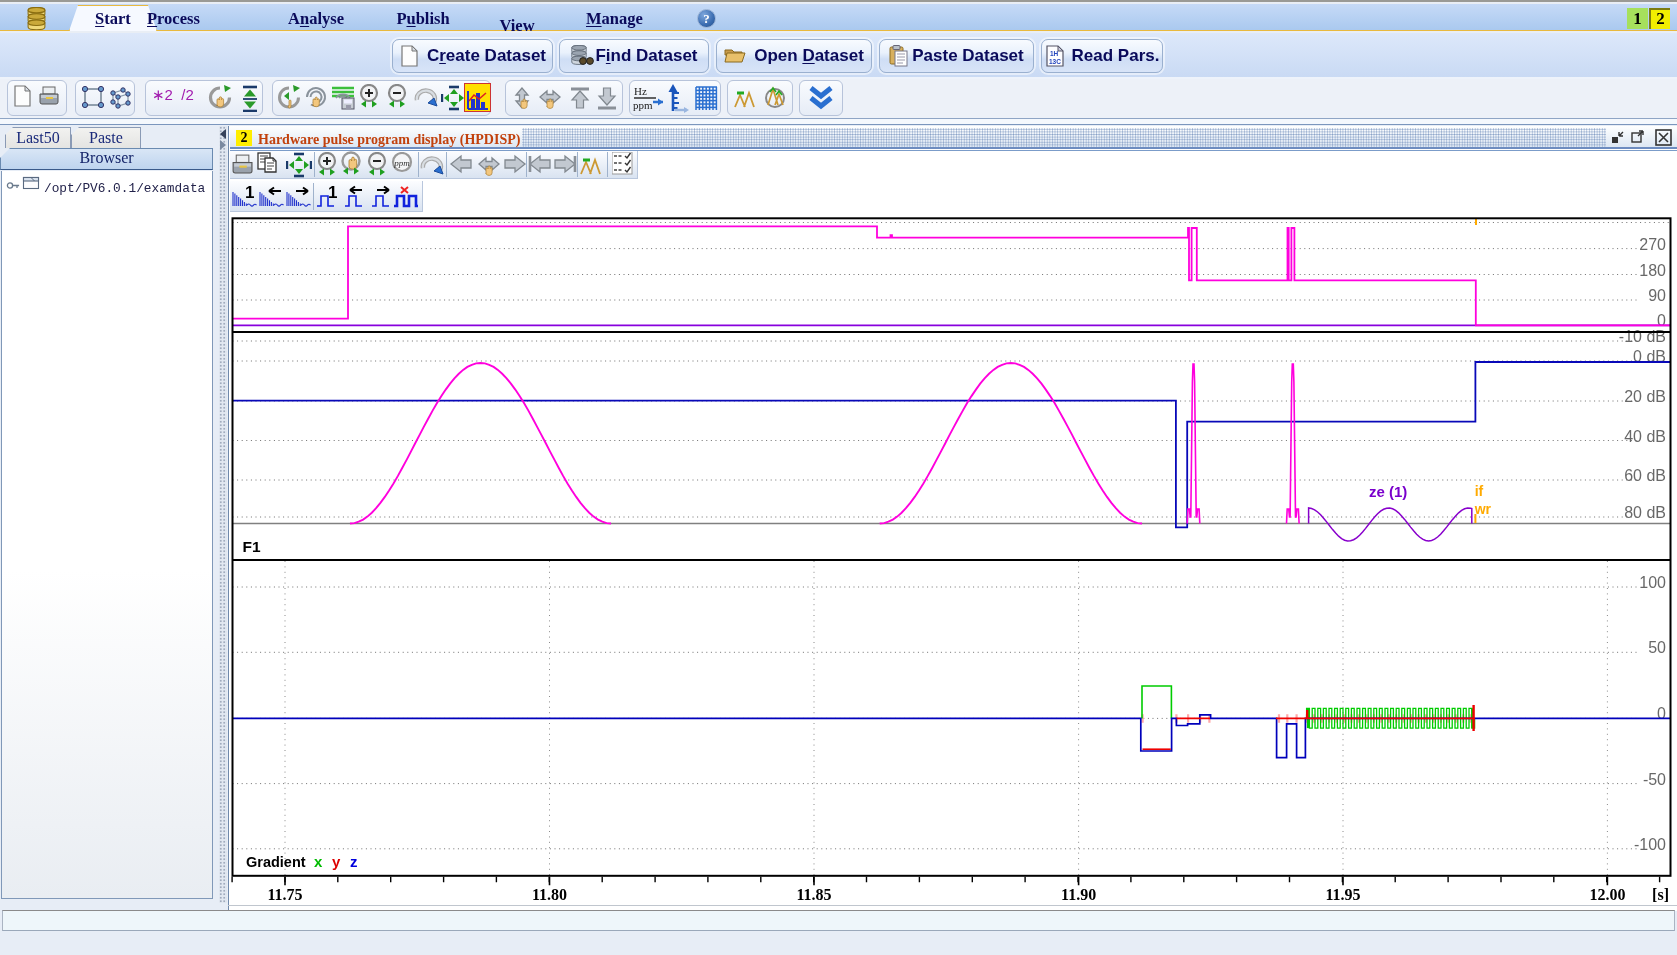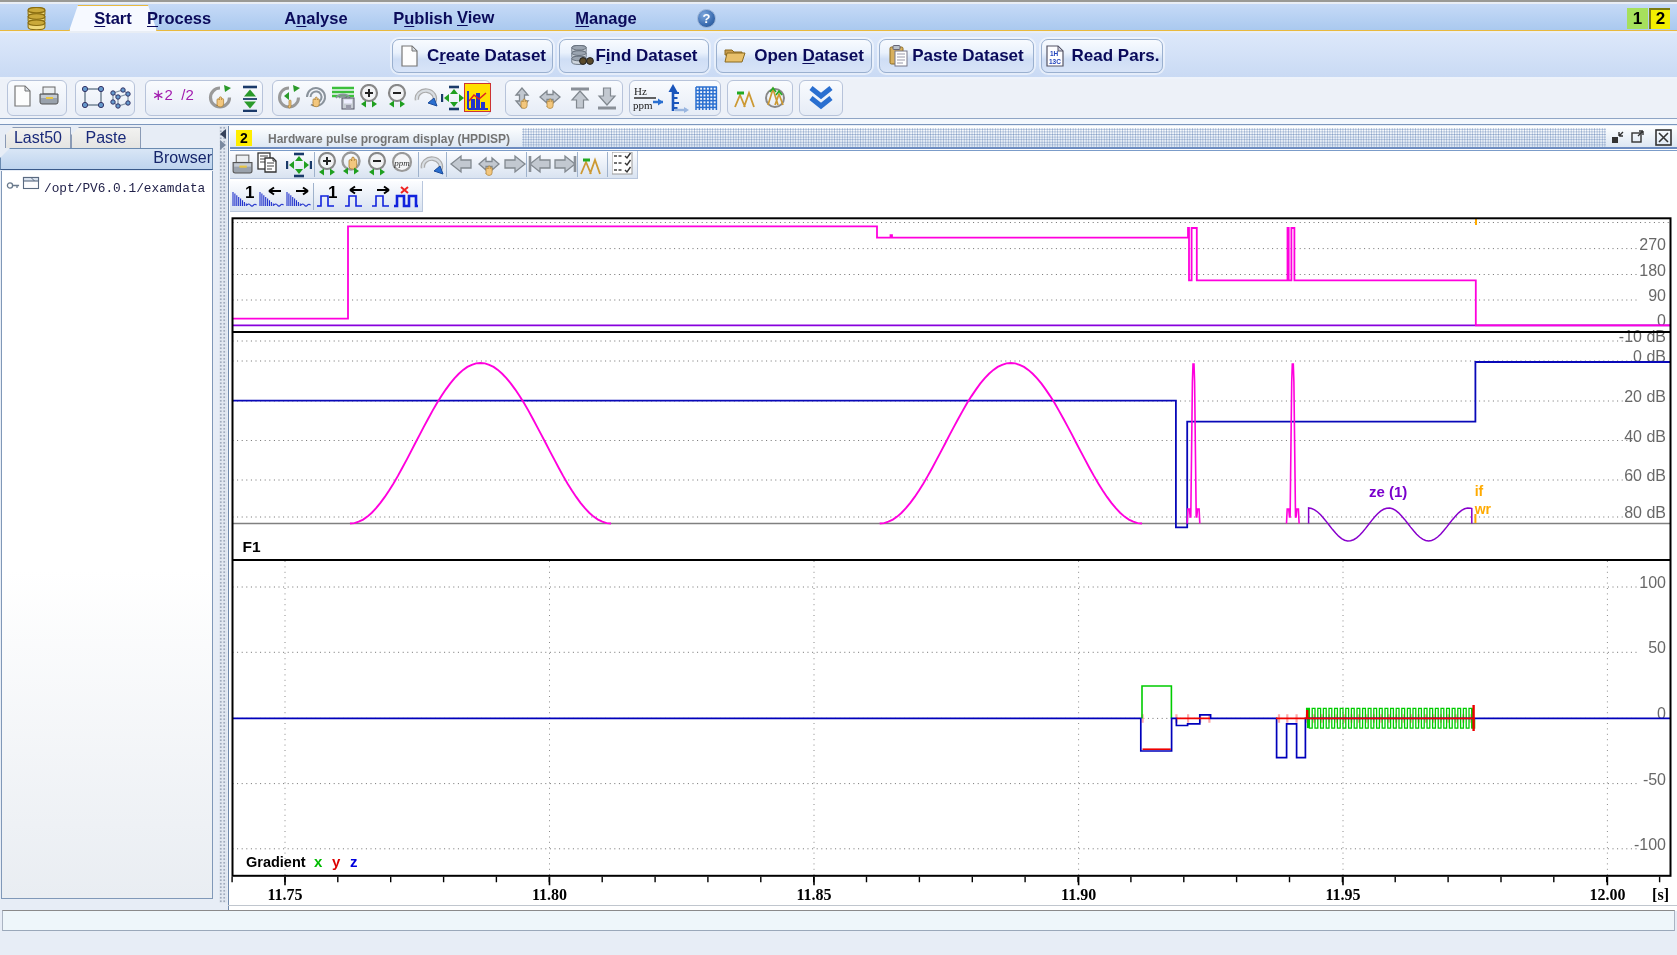--- a/index.html
+++ b/index.html
@@ -1,16 +1,16 @@
 <!DOCTYPE html>
 <html><head><meta charset="utf-8"><style>
 html,body{margin:0;padding:0;width:1677px;height:955px;overflow:hidden;
  font-family:"Liberation Sans",sans-serif;position:relative;background:#e9eef5;}
 *{box-sizing:border-box;}
-.abs{position:absolute;}
+.abs{position:absolute;font-family:Liberation Serif, serif;}
 .navtxt{font-size:16.5px;font-weight:700;color:#0a0a5a;}
 .btn2{position:absolute;top:39px;height:34px;border:1px solid #9ab0cf;border-radius:7px;
  background:linear-gradient(#f8fbff 0%,#e9f1fc 40%,#cfdef5 60%,#d8e4f8 100%);
  box-shadow:0 0 0 2px rgba(255,255,255,.5);display:flex;align-items:center;justify-content:center;
  font-size:17px;font-weight:700;color:#0a0a5a;}
 .grp{position:absolute;top:80px;height:36px;border:1px solid #b7c3da;border-radius:6px;
  background:linear-gradient(#f9fbfe,#e6ecf6);}
 u{text-decoration:underline;text-underline-offset:2px;}
 </style></head><body>
 <div class="abs" style="left:0;top:0;width:1677px;height:2.2px;background:#f2f2f0;border-bottom:2px solid #9a9a96"></div>
@@ -23,22 +23,22 @@
       <ellipse cx="10" cy="9" rx="8" ry="2.6" fill="#caa93a" stroke="#8a6d10" stroke-width="1"></ellipse>
       <path d="M2 15 q0 -2.6 8 -2.6 q8 0 8 2.6 v4 q0 2.6 -8 2.6 q-8 0 -8 -2.6 z" fill="#f0d97a" stroke="#8a6d10" stroke-width="1"></path>
       <ellipse cx="10" cy="15" rx="8" ry="2.6" fill="#caa93a" stroke="#8a6d10" stroke-width="1"></ellipse>
     </g>
   </svg>
 <div class="abs" style="left:69px;top:5px;width:88px;height:26px;background:#f6f9ff;border:1.5px solid #e9b93d;border-bottom:none;clip-path:polygon(9px 0,79px 0,100% 100%,0 100%);"></div>
 <div class="abs navtxt" style="left:69px;top:9px;width:88px;text-align:center"><u>S</u>tart</div>
 <div class="abs navtxt" style="left:147px;top:9px;width:120px;text-align:left"><u>P</u>rocess</div>
 <div class="abs navtxt" style="left:256px;top:9px;width:120px;text-align:center">A<u>n</u>alyse</div>
 <div class="abs navtxt" style="left:363px;top:9px;width:120px;text-align:center">P<u>u</u>blish</div>
-<div class="abs navtxt" style="left:457px;top:8px;width:120px;text-align:left"><u>V</u>iew</div>
-<div class="abs navtxt" style="left:546px;top:9px;width:120px;text-align:center"><u>M</u>anage</div>
+<div class="abs navtxt" style="left:457px;top:16px;width:120px;text-align:center"><u>V</u>iew</div>
+<div class="abs navtxt" style="left:586px;top:9px;width:120px;text-align:left"><u>M</u>anage</div>
 <div class="abs" style="left:697px;top:8.5px;width:19px;height:19px;border-radius:50%;background:radial-gradient(circle at 35% 30%,#7fa8dd,#3a6cb0 60%,#274f88);border:1px solid #9ab3d6;color:#fff;font-size:13px;font-weight:bold;text-align:center;line-height:18px">?</div>
 <div class="abs" style="left:1627px;top:8px;width:21px;height:21px;background:#a6e05c;color:#000;font-size:17px;font-weight:bold;text-align:center;line-height:21px">1</div>
 <div class="abs" style="left:1649px;top:8px;width:21px;height:21px;background:#f2ee00;border-left:2px solid #7c7c10;border-top:2px solid #7c7c10;color:#000;font-size:17px;font-weight:bold;text-align:center;line-height:18px">2</div>
 <div class="abs" style="left:0;top:32.5px;width:1677px;height:44px;background:linear-gradient(#dde8fa,#c9daf4)"></div>
 <div class="abs" style="left:0;top:76.5px;width:1677px;height:2.5px;background:#eef3fb"></div>
 <div class="btn2" style="left:392px;width:161px">
     <svg width="21" height="22" viewBox="0 0 21 22">
       <g transform="translate(0,0) scale(1.0)">
         <path d="M3 1 h10 l5 5 v15 h-15 z" fill="#fdfdfd" stroke="#777" stroke-width="1.2"></path>
         <path d="M13 1 l5 5 h-5 z" fill="#d8dde4" stroke="#777" stroke-width="1"></path>
@@ -270,40 +270,40 @@
     </g>
   </svg>
 <svg style="position:absolute;left:806px;top:85px" width="30" height="27" viewBox="0 0 30 27">
     <path d="M5 3 L15 11 L25 3" fill="none" stroke="#2a6fd0" stroke-width="5"></path>
     <path d="M5 13 L15 21 L25 13" fill="none" stroke="#2a6fd0" stroke-width="5"></path>
   </svg>
 <div class="abs" style="left:0;top:125px;width:1677px;height:830px;background:#e7edf6"></div>
 <div class="abs" style="left:0;top:125px;width:218px;height:786px;background:#e7edf6"></div>
 <div class="abs" style="left:5px;top:127px;width:66px;height:21px;background:linear-gradient(#f2f2f0,#e4e4e2);border:1px solid #8a9ab5;border-bottom:none;clip-path:polygon(8px 0,100% 0,100% 100%,0 100%,0 8px);color:#1a2a7a;font-size:16px;text-align:center;padding-top:1px">Last50</div>
 <div class="abs" style="left:71px;top:127px;width:70px;height:21px;background:linear-gradient(#f2f2f0,#e4e4e2);border:1px solid #8a9ab5;border-bottom:none;clip-path:polygon(8px 0,100% 0,100% 100%,0 100%,0 8px);color:#1a2a7a;font-size:16px;text-align:center;padding-top:1px">Paste</div>
-<div class="abs" style="left:0px;top:148px;width:213px;height:22px;background:linear-gradient(#d9e6f6,#bed4ee);border:1px solid #6a8ab0;border-bottom:1.5px solid #3a5a8a;clip-path:polygon(10px 0,100% 0,100% 100%,0 100%,0 10px);color:#15256a;font-size:16px;text-align:right;padding-top:0">Browser</div>
+<div class="abs" style="left:0px;top:148px;width:213px;height:22px;background:linear-gradient(#d9e6f6,#bed4ee);border:1px solid #6a8ab0;border-bottom:1.5px solid #3a5a8a;clip-path:polygon(10px 0,100% 0,100% 100%,0 100%,0 10px);color:#15256a;font-size:16px;text-align:center;padding-top:0">Browser</div>
 <div class="abs" style="left:1px;top:170.5px;width:212px;height:728px;background:linear-gradient(#ffffff 55%,#e9edf2);border-left:1px solid #8098b8;border-right:1.5px solid #8098b8;border-bottom:1.5px solid #8098b8"></div>
 <svg style="position:absolute;left:6px;top:180px" width="16" height="11" viewBox="0 0 16 11">
     <circle cx="4" cy="5.5" r="2.6" fill="none" stroke="#6a7a8c" stroke-width="1.3"></circle>
     <path d="M6.6 5.5 h6.5 M11 5.5 v2.6" stroke="#6a7a8c" stroke-width="1.3"></path>
   </svg>
 <svg style="position:absolute;left:22px;top:176px" width="18" height="14" viewBox="0 0 18 14">
     <rect x="1.5" y="1.5" width="15" height="11" fill="#fdfdfe" stroke="#5a6a80" stroke-width="1.1"></rect>
     <rect x="1.5" y="1.5" width="15" height="3.5" fill="#dbe4f0" stroke="#5a6a80" stroke-width="1.1"></rect>
     <path d="M9 1.5 l3.5 3.5" stroke="#5a6a80" stroke-width="1"></path>
   </svg>
 <div class="abs" style="left:44px;top:181px;font-family:Liberation Mono,monospace;font-size:12.8px;color:#22224a">/opt/PV6.0.1/examdata</div>
 <div class="abs" style="left:218.5px;top:126px;width:8.5px;height:777px;background-color:#e2e8f1;background-image:radial-gradient(#a0abbd 0.7px,transparent 0.8px);background-size:3.5px 3.5px"></div>
 <div class="abs" style="left:219.5px;top:129px;width:0;height:0;border-top:5px solid transparent;border-bottom:5px solid transparent;border-right:6px solid #36425a"></div>
 <div class="abs" style="left:220px;top:139.5px;width:0;height:0;border-top:5px solid transparent;border-bottom:5px solid transparent;border-left:6px solid #7a89a0"></div>
 <div class="abs" style="left:228px;top:125.5px;width:1449px;height:785.5px;background:#ffffff;border-left:1.5px solid #7089ab;"></div>
 <div class="abs" style="left:229.5px;top:125.5px;width:1447.5px;height:23px;background:linear-gradient(#feffff,#dde7f3);border-bottom:2px solid #6d8cc0"></div>
 <div class="abs" style="left:522px;top:127.5px;width:1084px;height:19px;background-image:radial-gradient(#87a0c6 0.8px,transparent 0.95px);background-size:2.6px 2.6px"></div>
 <div class="abs" style="left:236px;top:129.5px;width:16px;height:16px;background:#ffee00;color:#000;font-size:14px;font-weight:bold;text-align:center;line-height:16px">2</div>
-<div class="abs" style="left:268px;top:131.5px;font-size:12px;font-weight:bold;color:#737373">Hardware pulse program display (HPDISP)</div>
+<div class="abs" style="left:258px;top:131.5px;font-size:14px;font-weight:bold;color:#c2410c">Hardware pulse program display (HPDISP)</div>
 <svg style="position:absolute;left:1610px;top:129px" width="64" height="17" viewBox="0 0 64 17">
     <rect x="2" y="8" width="6" height="6" fill="#333"></rect>
     <path d="M9 7 L13 3 M9 7 h4 M9 7 v-4" stroke="#333" stroke-width="1.4" fill="none"></path>
     <rect x="22" y="4" width="9" height="9" fill="none" stroke="#333" stroke-width="1.4"></rect>
     <path d="M28 7 L33 2 M33 2 h-4 M33 2 v4" stroke="#333" stroke-width="1.4" fill="none"></path>
     <rect x="46" y="1" width="15" height="15" fill="none" stroke="#333" stroke-width="1.6"></rect>
     <path d="M49 4 L58 13 M58 4 L49 13" stroke="#333" stroke-width="1.6"></path>
   </svg>
 <div class="abs" style="left:229.5px;top:149.5px;width:1447.5px;height:1px;background:#7b9cc9"></div>
 <div class="abs" style="left:229.5px;top:151px;width:408px;height:28px;background:linear-gradient(#fcfdff,#d9e3f1);border-bottom:1px solid #b9c7dd;border-right:1px solid #b9c7dd"></div>

